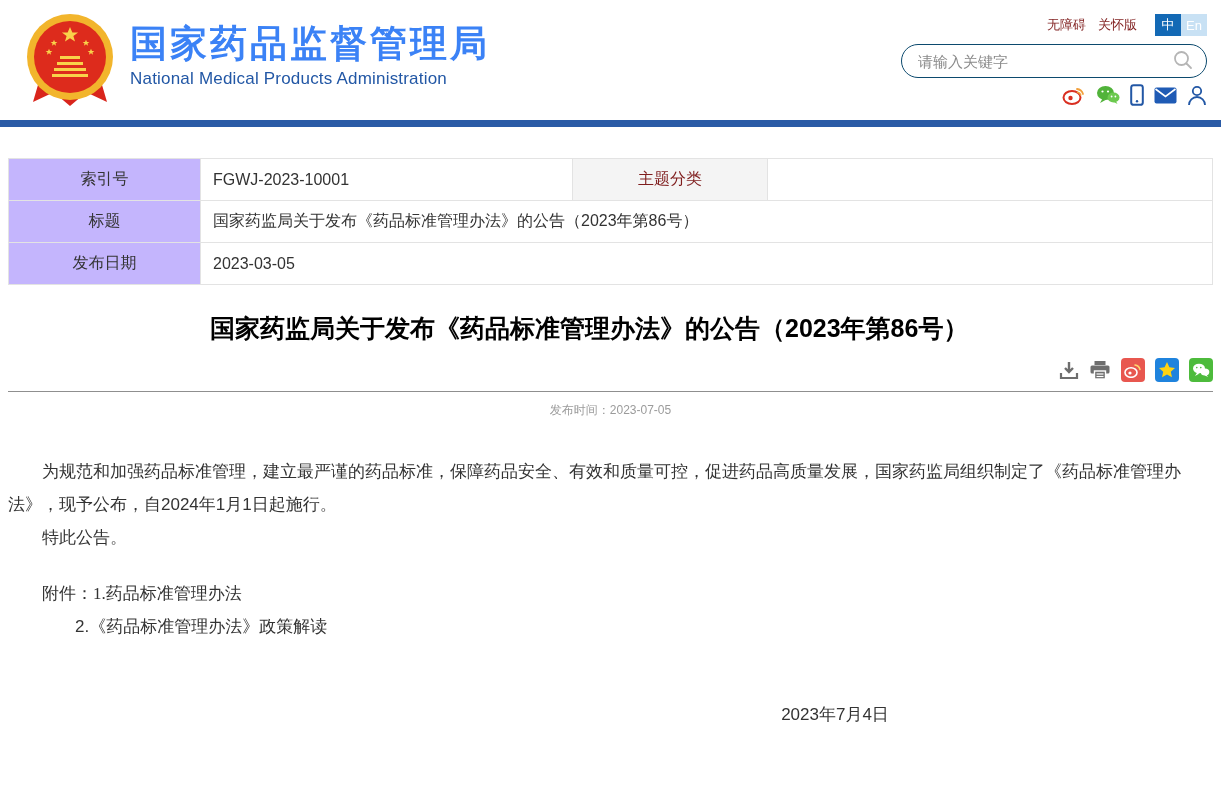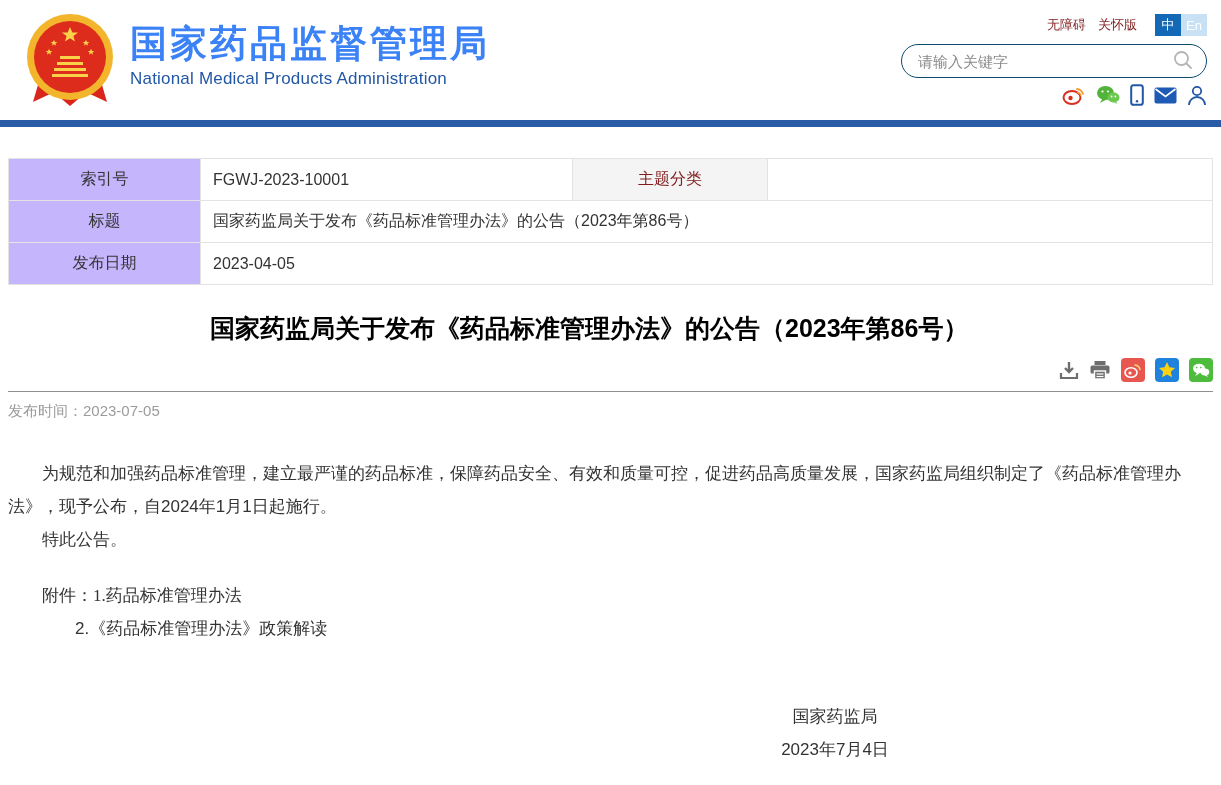--- a/index.html
+++ b/index.html
@@ -71,21 +71,21 @@
 
   .share-row {
     display: flex; justify-content: flex-end; align-items: center; gap: 10px;
     margin-top: 13px; height: 24px;
   }
   .share-icon { cursor: pointer; display: flex; }
   .sq { width: 24px; height: 24px; border-radius: 4px; display: flex; align-items: center; justify-content: center; }
 
   .title-rule { border: none; border-top: 1px solid #8f8f8f; margin-top: 9px; }
 
-  .publish-time { text-align: left; color: #9b9b9b; font-size: 15px; margin-top: 10px; }
+  .publish-time { text-align: center; color: #9b9b9b; font-size: 12px; margin-top: 10px; }
 
   .article-body { margin-top: 36px; font-size: 17px; color: #333; line-height: 33px; }
   .article-body p.indent { text-indent: 2em; }
 
   .attachments { margin-top: 23px; font-size: 17px; line-height: 33px; }
   .attach-line1 { text-indent: 2em; font-family: Liberation Serif, serif; }
   .attach-line2 { padding-left: 67px; }
   .attach-link { color: #333; text-decoration: none; cursor: pointer; }
 
   .signature { margin-top: 55px; width: 220px; margin-left: auto; margin-right: 268px;
@@ -201,21 +201,21 @@
       <td class="val val1">FGWJ-2023-10001</td>
       <td class="lbl2">主题分类</td>
       <td class="val"></td>
     </tr>
     <tr>
       <td class="lbl">标题</td>
       <td class="val" colspan="3">国家药监局关于发布《药品标准管理办法》的公告（2023年第86号）</td>
     </tr>
     <tr>
       <td class="lbl">发布日期</td>
-      <td class="val" colspan="3">2023-04-05</td>
+      <td class="val" colspan="3">2023-03-05</td>
     </tr>
   </tbody>
     </table>
 
   <h1 class="article-title">国家药监局关于发布《药品标准管理办法》的公告（2023年第86号）</h1>
 
   <div class="share-row">
     <span class="share-icon">
       <svg width="20" height="20" viewBox="0 0 20 20">
         <path d="M10 2 v9 M6 8 l4 4 l4 -4" fill="none" stroke="#6e6e6e" stroke-width="2.4"></path>
@@ -267,17 +267,16 @@
   <div class="attachments">
     <div class="attach-line1">
       <a class="attach-link">附件：1.药品标准管理办法</a>
     </div>
     <div class="attach-line2">
       <a class="attach-link">2.《药品标准管理办法》政策解读</a>
     </div>
   </div>
 
   <div class="signature">
-    <div>国家药监局</div>
     <div>2023年7月4日</div>
   </div>
 
 </main>
 
 </body></html>

